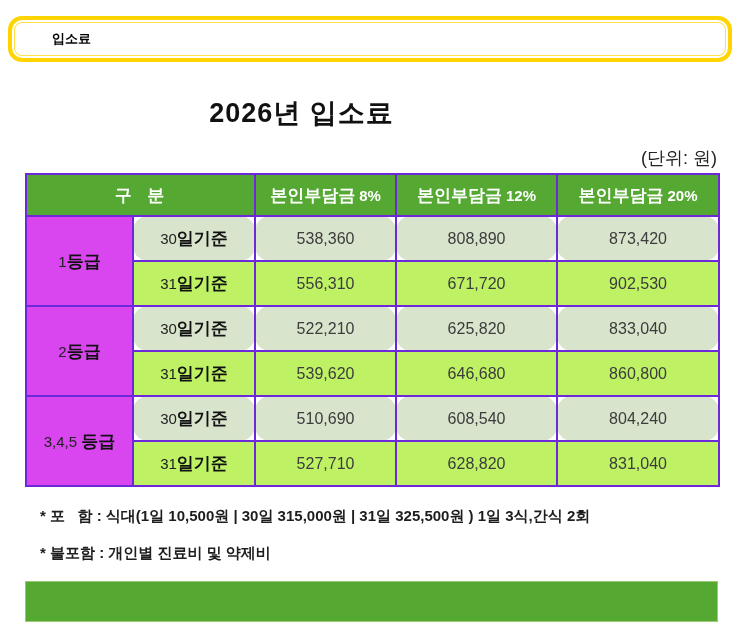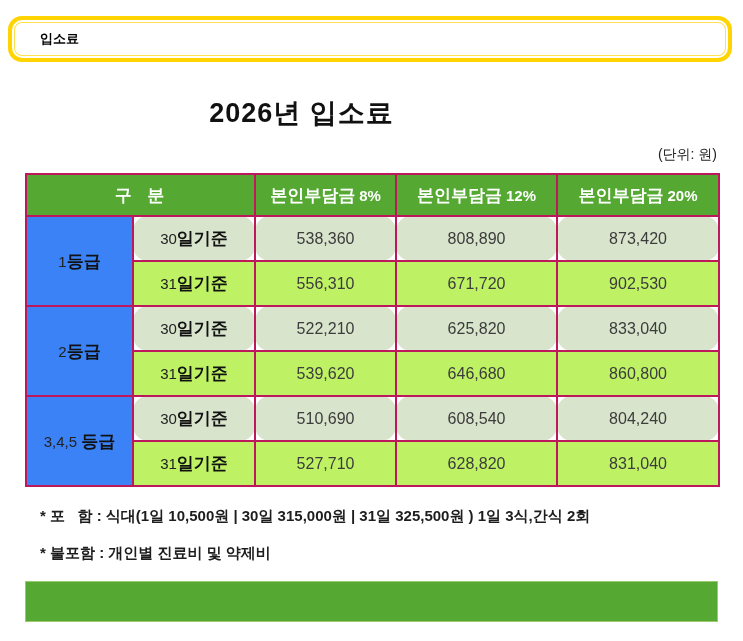--- a/index.html
+++ b/index.html
@@ -6,45 +6,45 @@
   body {
     width:743px; height:641px; background:#ffffff; position:relative;
     font-family:"Liberation Sans","DejaVu Sans",sans-serif; overflow:hidden;
   }
   .tag-box {
     position:absolute; left:8px; top:16px; width:716px; height:38px;
     border:4px solid #ffd400; border-radius:14px; background:#fff;
     box-shadow: inset 0 0 0 2px #ffffff, inset 0 0 0 3px #ffe14d;
   }
   .tag-box .tag-label {
-    position:absolute; left:28px; top:10px;
+    position:absolute; left:40px; top:10px;
     font-size:13px; font-weight:bold; color:#000;
   }
   .title {
     position:absolute; top:95px; left:0; width:603px; margin:0;
     text-align:center; font-size:27px; font-weight:bold; color:#111;
     letter-spacing:1px;
   }
   .unit-note {
     position:absolute; top:146px; right:26px;
-    font-size:14px; color:#222;
+    font-size:18px; color:#222;
   }
   table.fee-table {
     position:absolute; left:25px; top:173px; width:693px;
     border-collapse:collapse; table-layout:fixed;
   }
-  .fee-table th, .fee-table td { border:2px solid #be185d; padding:0; }
+  .fee-table th, .fee-table td { border:2px solid #6d28d9; padding:0; }
   .fee-table thead th {
     height:40px; background:#55a933; color:#ffffff;
     font-size:17px; font-weight:bold; text-align:center; vertical-align:middle;
   }
   .th-cat { white-space:pre; letter-spacing:2px; }
   .h-pct { font-size:15px; font-weight:600; margin-left:4px; }
   .fee-table tbody td { height:43px; text-align:center; vertical-align:middle; }
-  td.grade { background:#3b82f6; }
+  td.grade { background:#d946ef; }
   .g-pre { font-weight:400; font-size:15px; color:#222; white-space:pre; }
   .g-bold { font-weight:bold; font-size:17px; color:#111; }
   .d-pre { font-weight:400; font-size:15px; color:#222; }
   .d-bold { font-weight:bold; font-size:17px; color:#111; }
   tr.r30 td.day, tr.r30 td.val { background:#d8e4cc;border-radius:15px; }
   tr.r31 td.day, tr.r31 td.val { background:#bef264; }
   td.val { font-size:16px; color:#3c3c3c;margin-left:20px; }
   .footnote {
     position:absolute; left:40px; font-size:15px; font-weight:600;
     color:#1d1d1d; white-space:pre;

